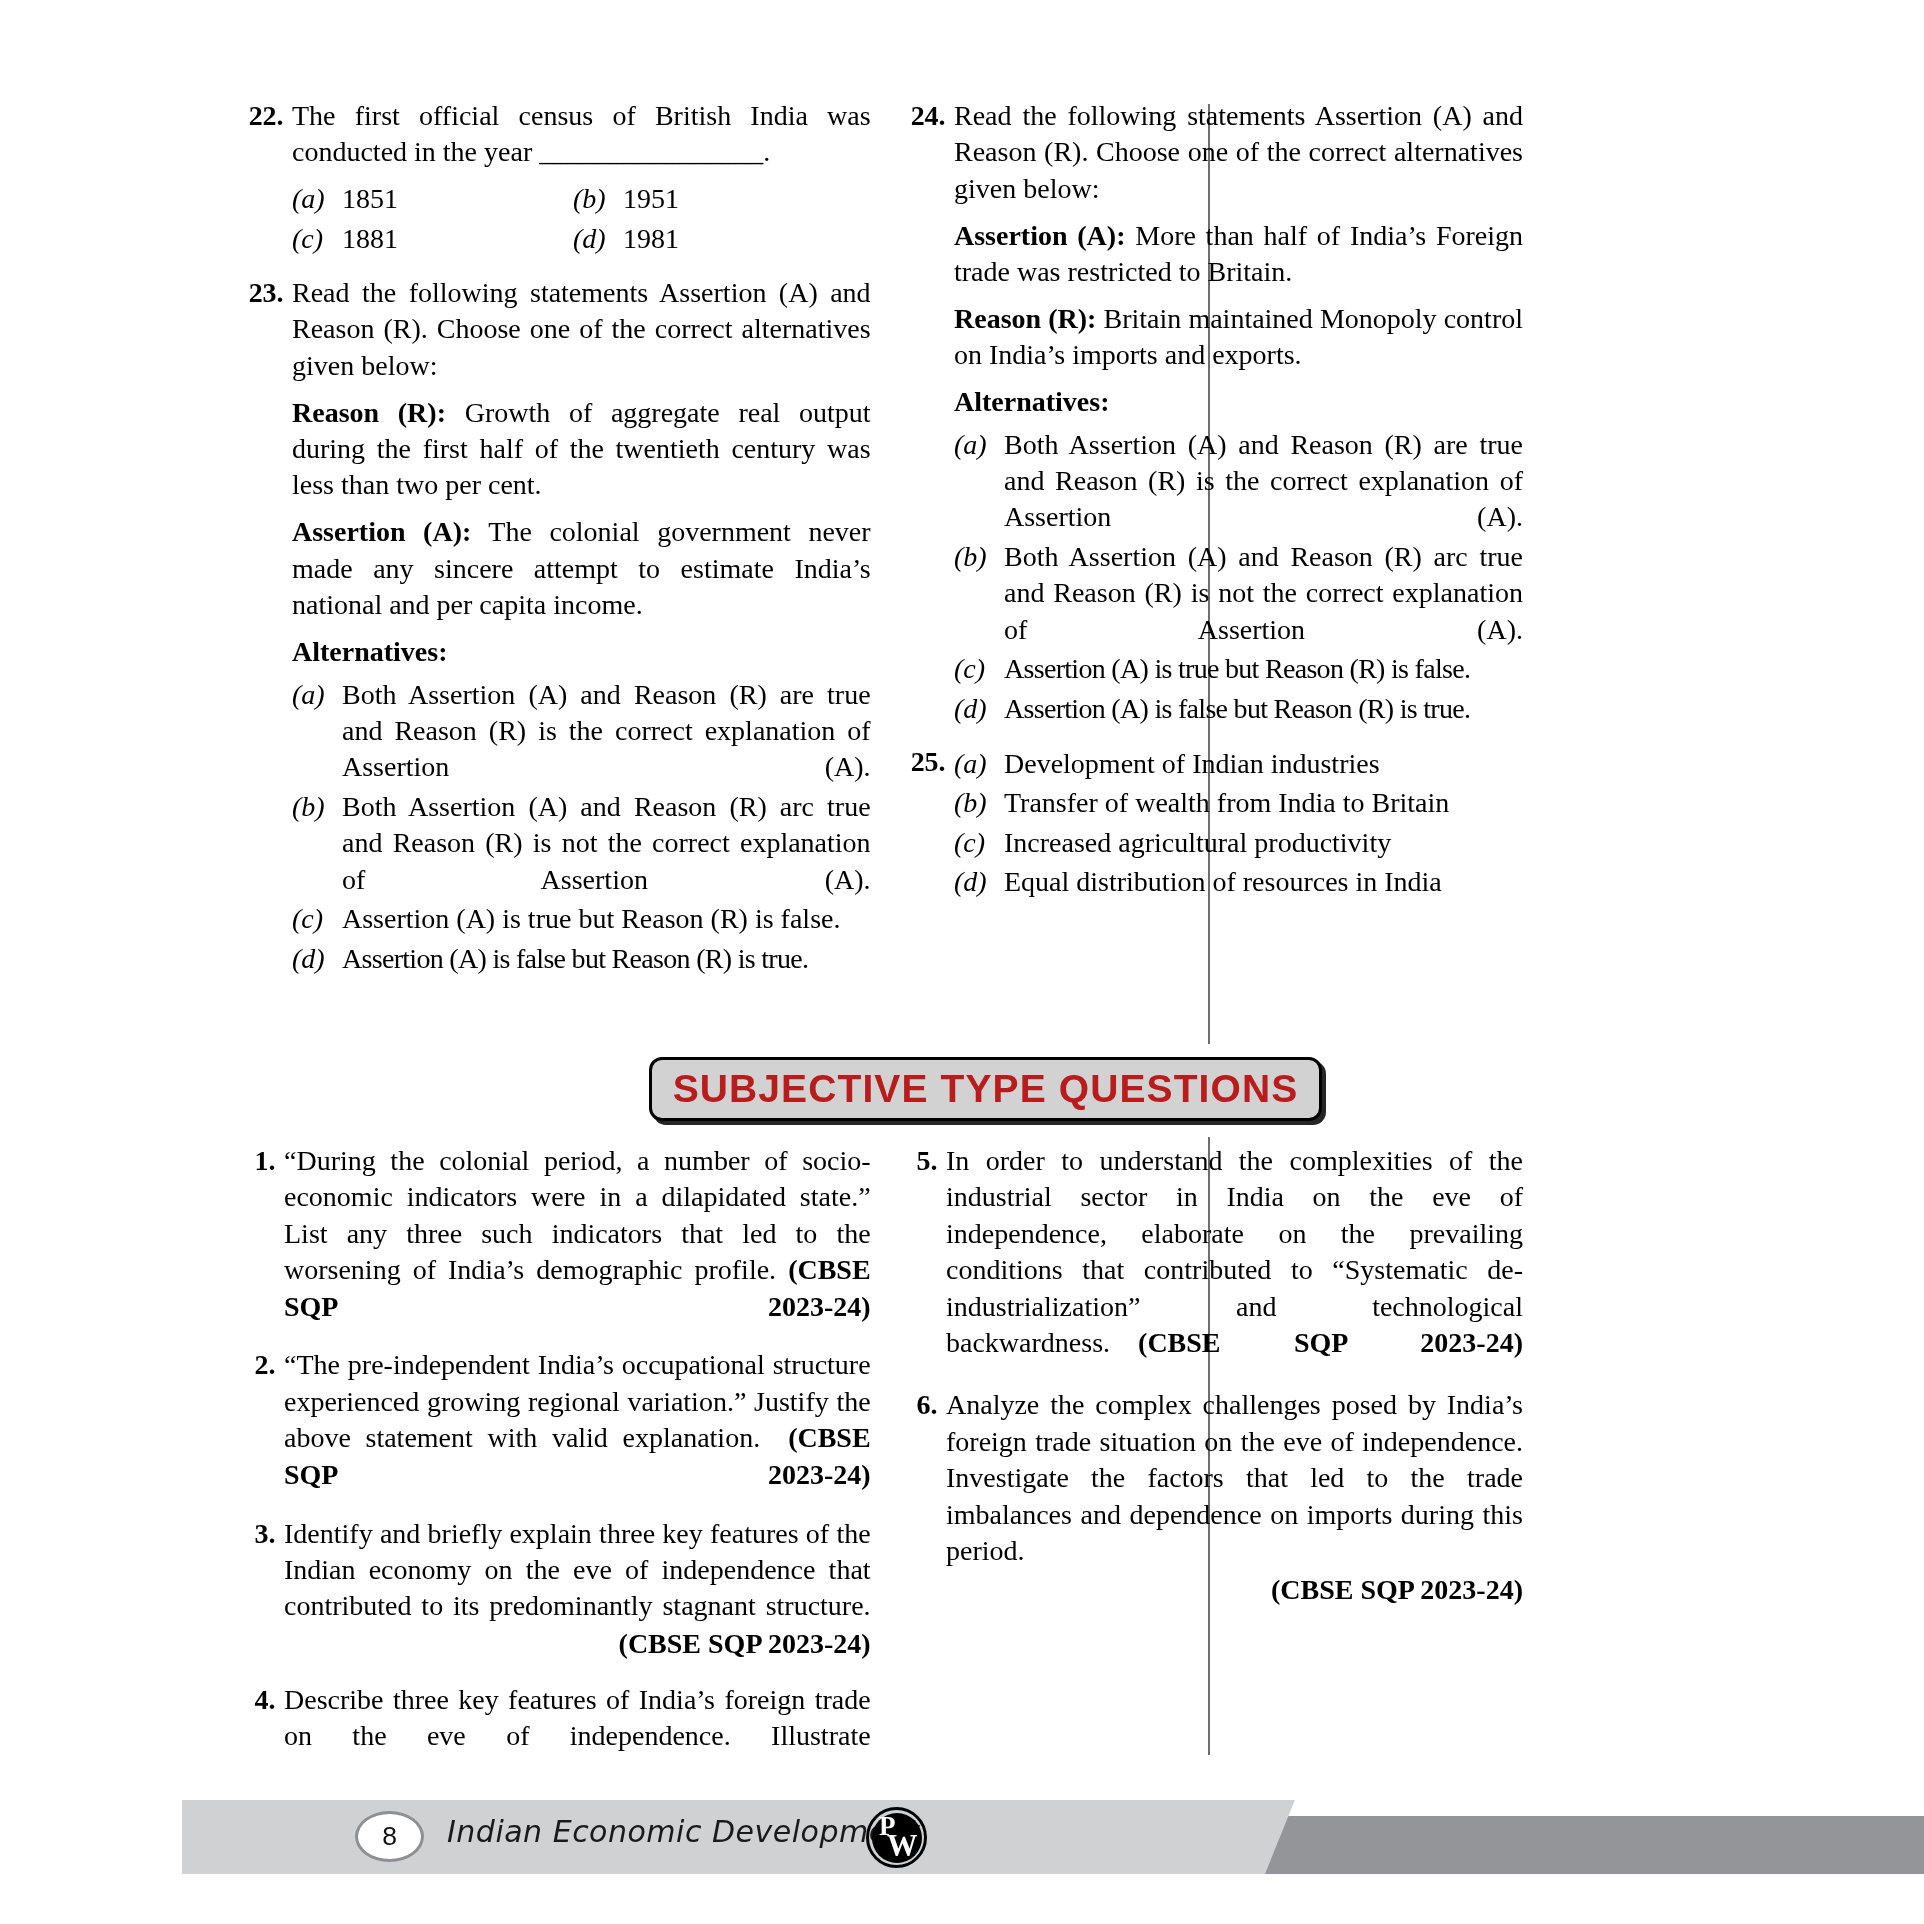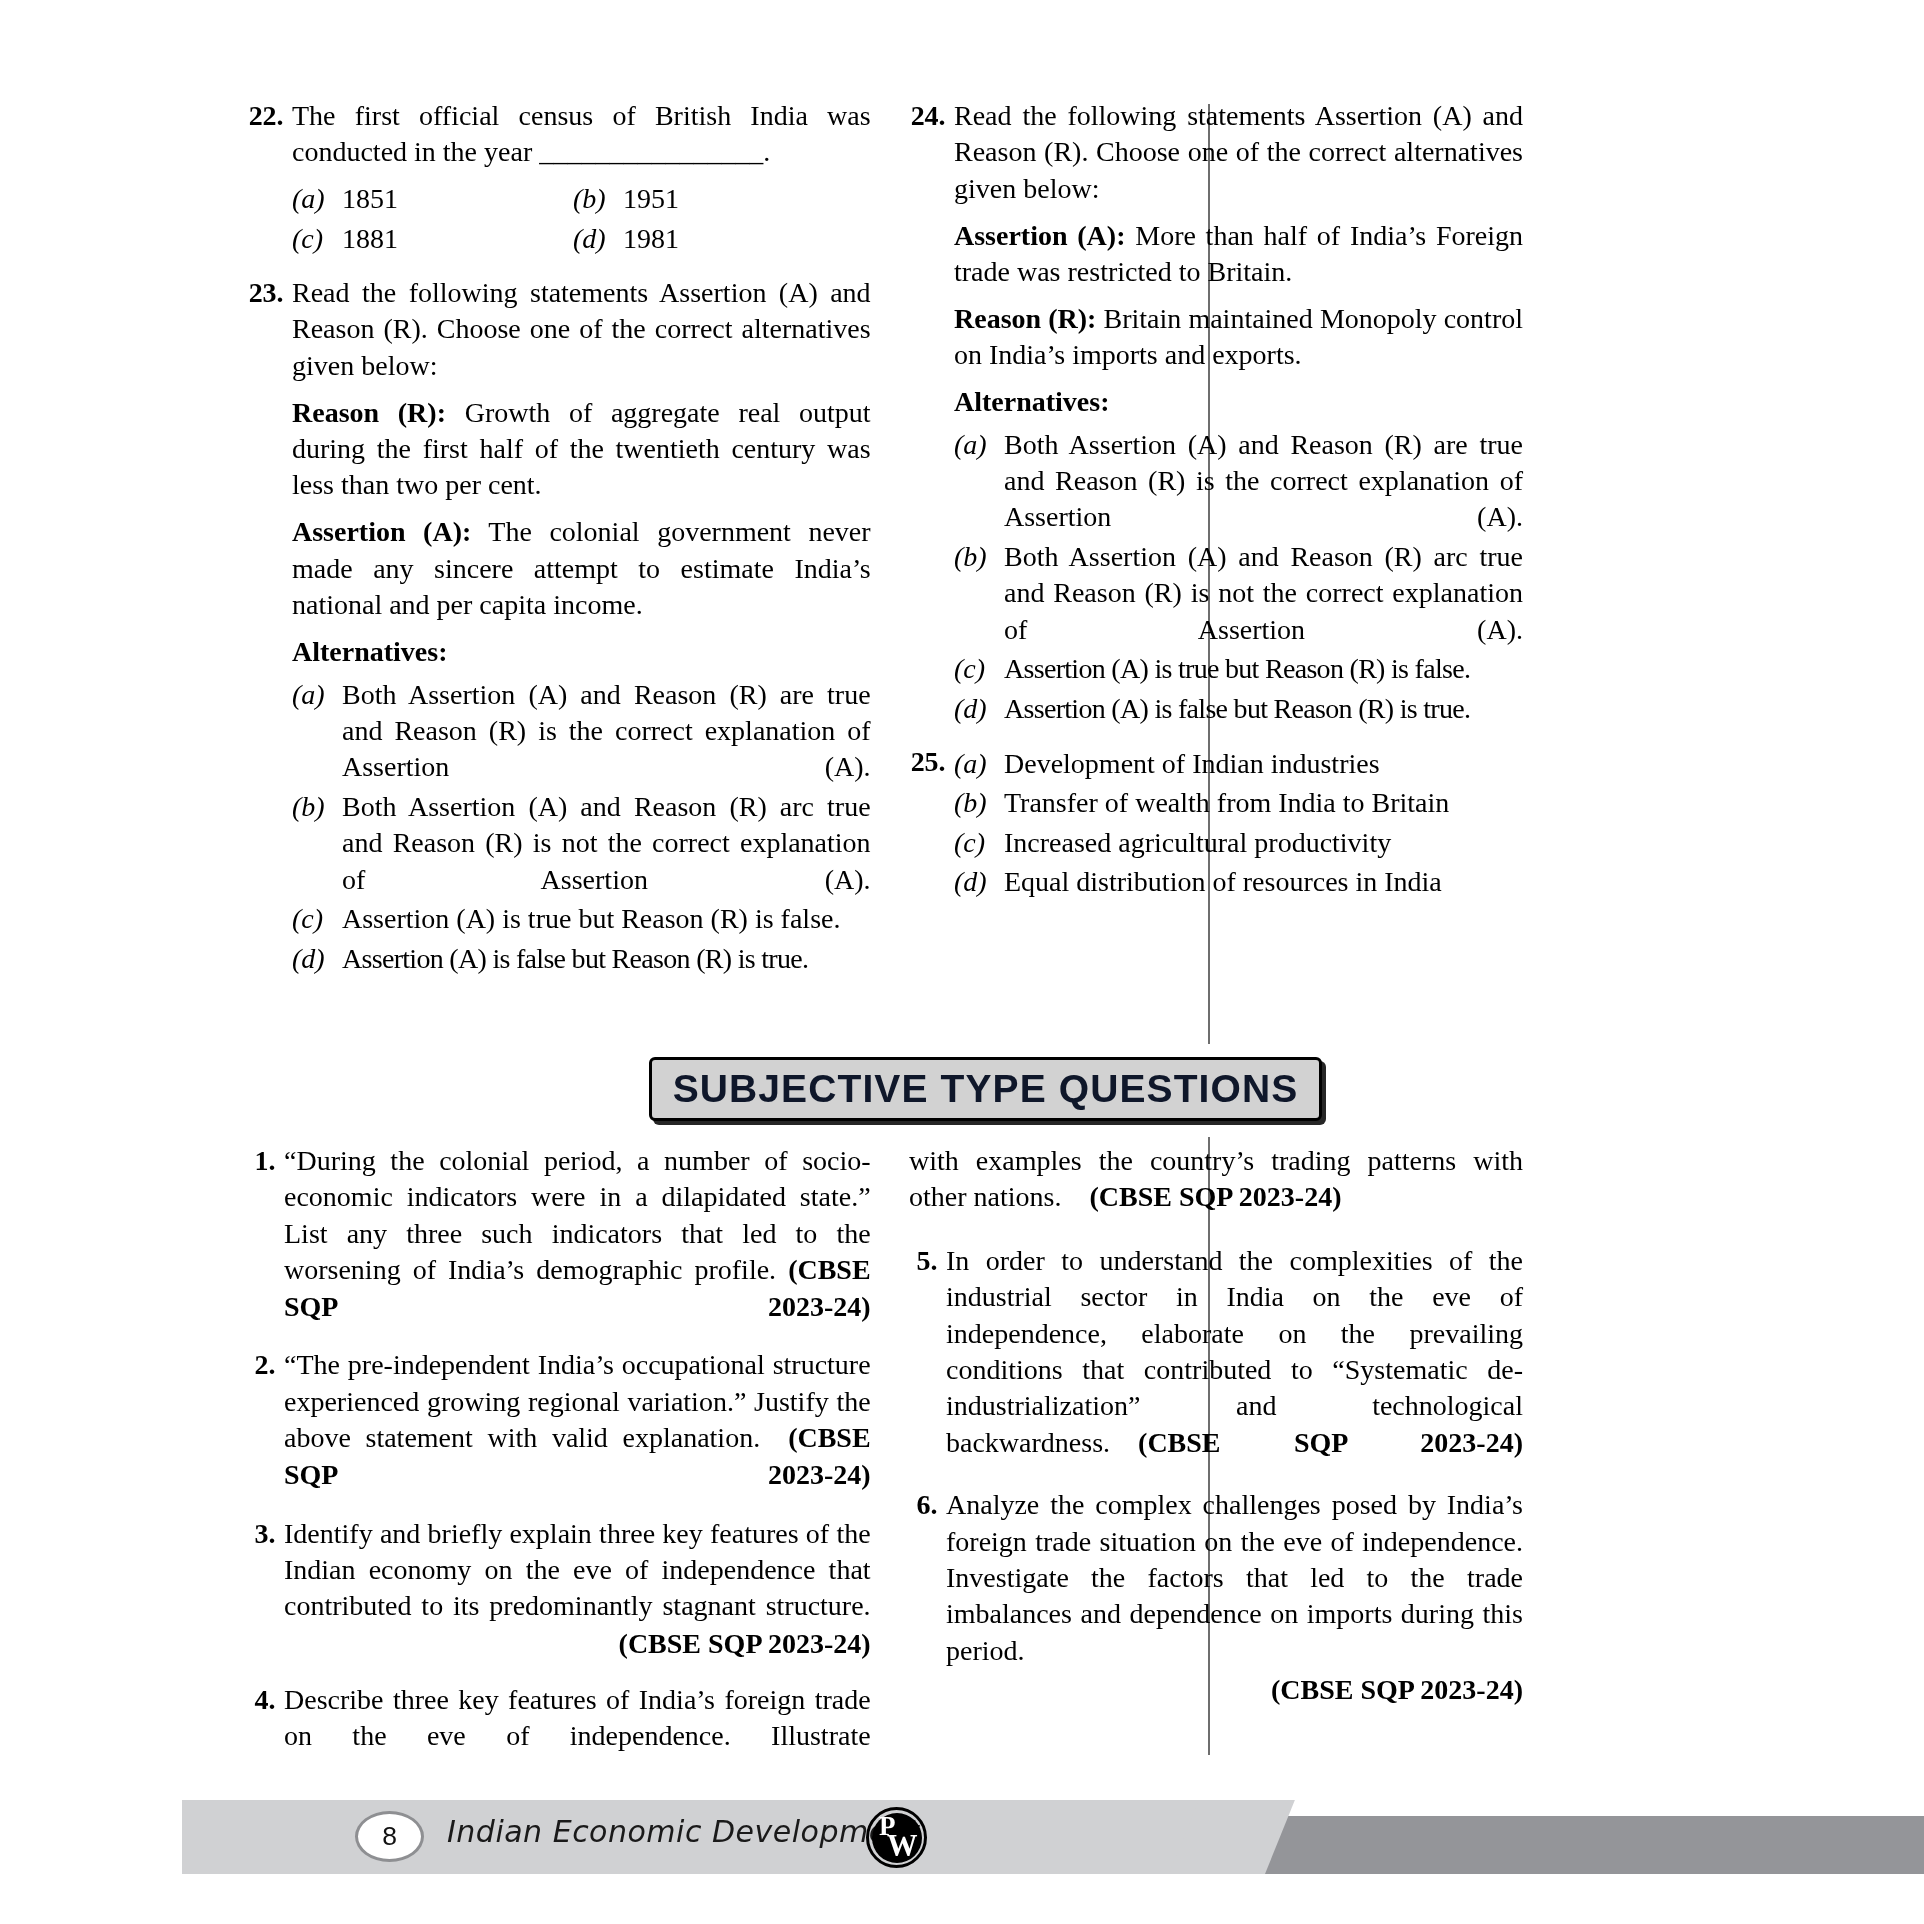--- a/index.html
+++ b/index.html
@@ -88,29 +88,29 @@
   
   .banner-wrap {
     position: absolute;
     left: 0; right: 0;
     text-align: center;
   }
   .banner {
     display: inline-block;
     background: #d2d2d2;
     border: 3.2px solid #000000;
-    border-radius: 6px;
+    border-radius: 13px;
     padding: 8.8px 21px 10.4px 21px;
     box-shadow: 4px 4px 0 0 rgba(0,0,0,0.85);
     font-family: "Liberation Sans", "DejaVu Sans", sans-serif;
     font-weight: bold;
     font-size: 39px;
     letter-spacing: 1.1px;
     line-height: 1;
-    color: #0f172a;
+    color: #b91c1c;
   }
   .footer-dark {
     position: absolute;
     left: 1107px; top: 1816px;
     width: 818px; height: 58px;
     background: #949599;
     transform: skewX(-22deg);
     transform-origin: bottom left;
   }
   .footer-dark2 {
@@ -370,27 +370,20 @@
         <div class="q-num w1">4.</div>
         <div class="q-body">
           <div class="para wide-just">Describe three key features of India’s foreign trade on the eve of independence. Illustrate</div>
         </div>
       </div>
 
     </div>
 
     <div class="col col-right">
 
-      <div class="q" style="margin-bottom:27px;">
-        <div class="q-body">
-          <div class="para">
-            <span>with examples the country’s trading patterns with other nations. </span><b>(CBSE SQP 2023-24)</b>
-          </div>
-        </div>
-      </div>
 
       <div class="q" style="margin-bottom:26px;">
         <div class="q-num w1">5.</div>
         <div class="q-body">
           <div class="para wide-just">
             <span>In order to understand the complexities of the industrial sector in India on the eve of independence, elaborate on the prevailing conditions that contributed to “Systematic de-industrialization” and technological backwardness. </span><b>(CBSE SQP 2023-24)</b>
           </div>
         </div>
       </div>
 

